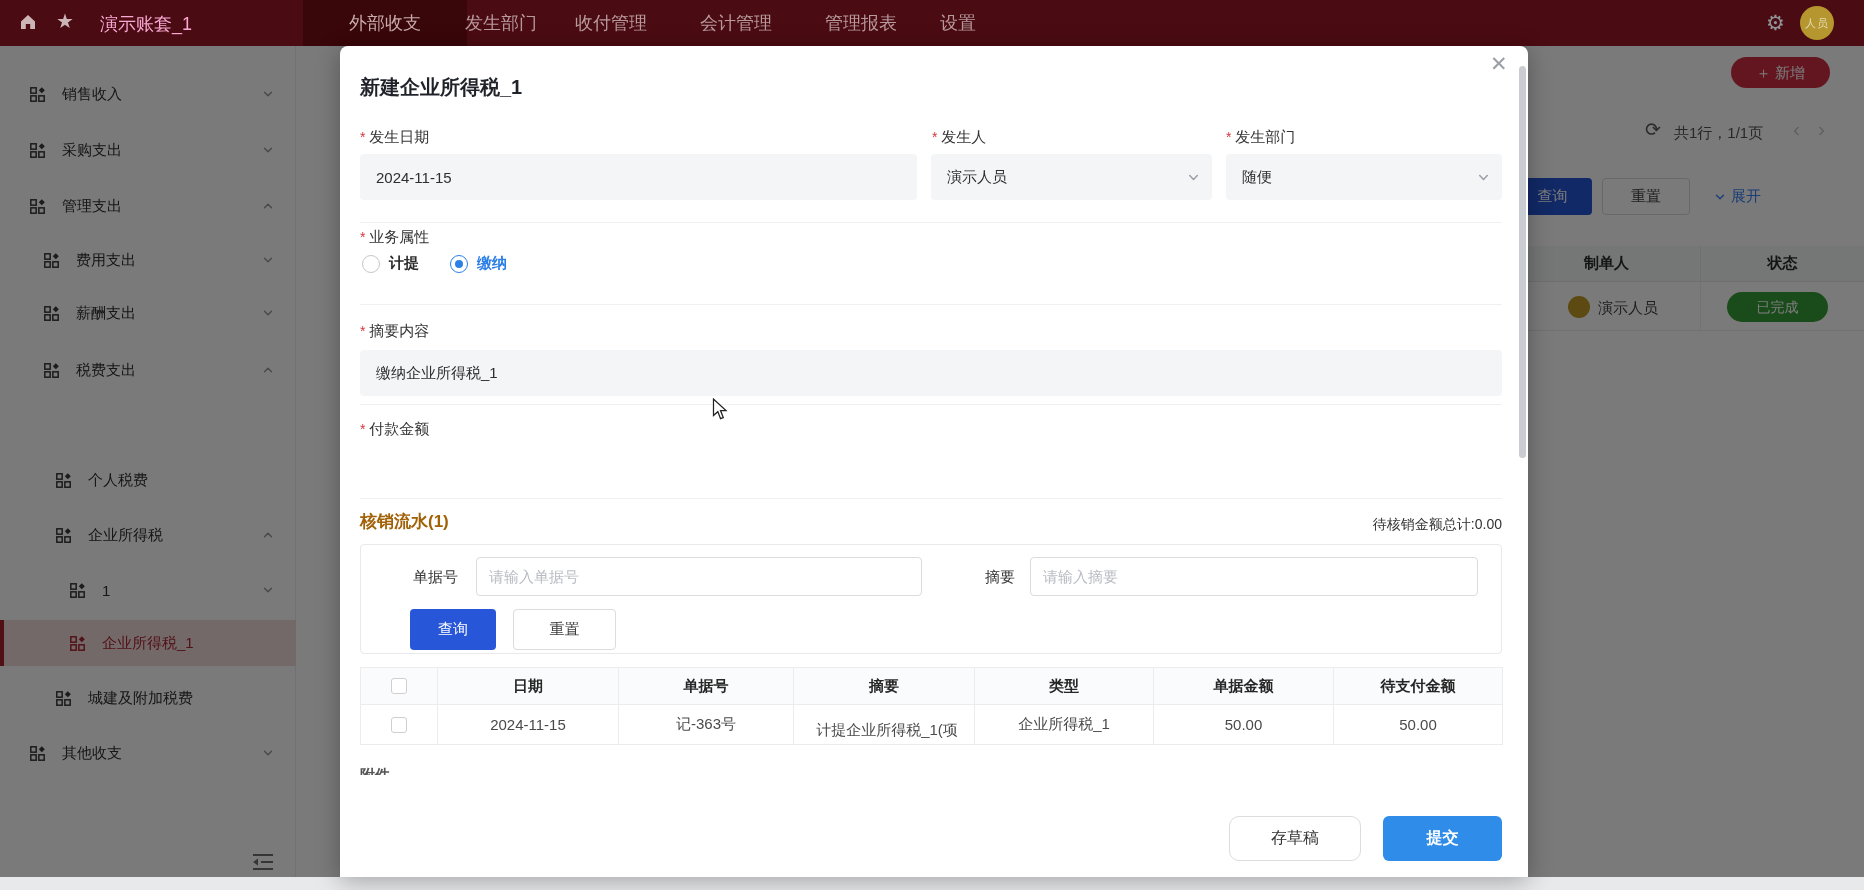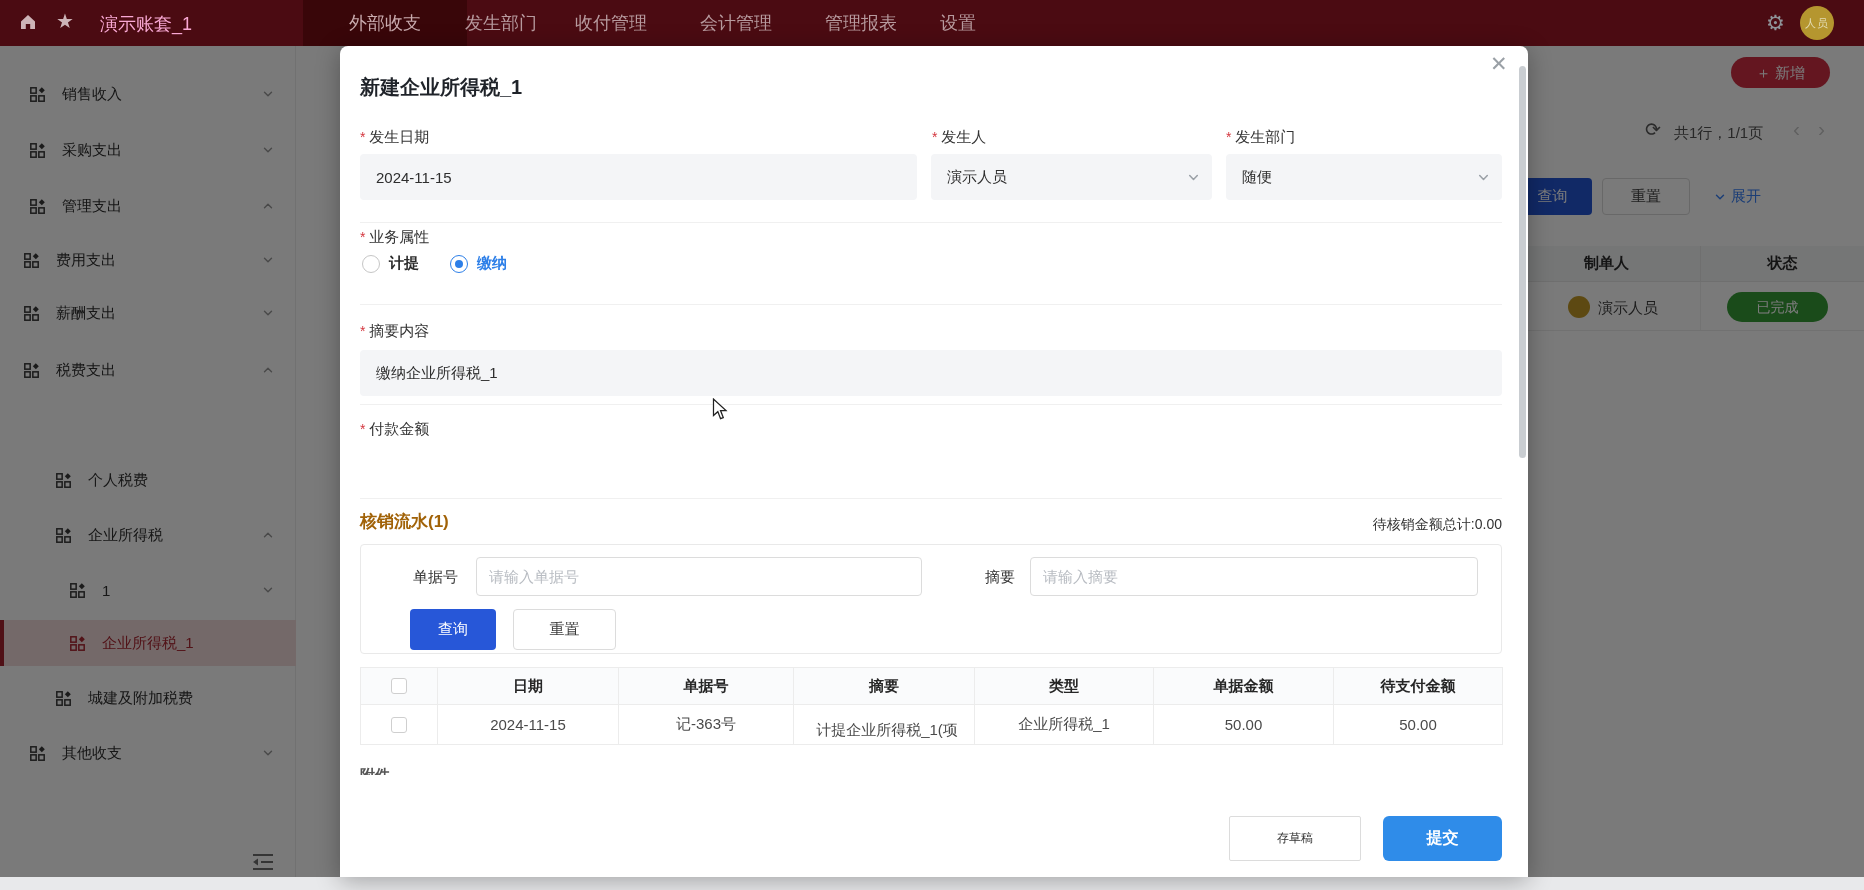--- a/index.html
+++ b/index.html
@@ -15,21 +15,21 @@
   #gear { position:absolute; left:1766px; top:11px; font-size:21px; color:#8f9499; line-height:24px; }
   #avatar { position:absolute; left:1800px; top:6px; width:34px; height:34px; border-radius:50%; background:#b5962f; color:#e3dcb4; font-size:11px; display:flex; align-items:center; justify-content:center; letter-spacing:1px; }
 
   
   #sidebar { position:absolute; left:0; top:46px; width:296px; height:831px; background:#ffffff; border-right:1px solid #ececec; z-index:1; }
   .sn { position:absolute; left:0; width:296px; height:46px; display:flex; align-items:center; font-size:15px; color:#303030; cursor:pointer; }
   .sn .gi { width:15px; height:15px; color:#3a3a3a; flex:none; }
   .sn .lbl { margin-left:17px; }
   .sn .chev { position:absolute; right:22px; width:12px; height:12px; color:#9a9a9a; }
   .chev.up { transform:rotate(180deg); }
-  .sn.l1 { padding-left:30px; } .sn.l2 { padding-left:24px; } .sn.l3 { padding-left:56px; } .sn.l4 { padding-left:70px; }
+  .sn.l1 { padding-left:30px; } .sn.l2 { padding-left:44px; } .sn.l3 { padding-left:56px; } .sn.l4 { padding-left:70px; }
   .sn.sel { background:#f3dcdc; color:#ab2833; }
   .sn.sel .gi { color:#ab2833; }
   .sn.sel::before { content:""; position:absolute; left:0; top:0; width:4px; height:46px; background:#a8232f; }
   #collapse-icon { position:absolute; left:250px; top:806px; width:26px; height:20px; color:#707070; }
 
   
   #main { position:absolute; left:296px; top:46px; width:1568px; height:831px; background:#fff; z-index:1; }
   #add-btn { position:absolute; left:1435px; top:11px; width:99px; height:31px; background:#d22f44; border:none; border-radius:16px; color:#fff; font-size:15px; line-height:29px; text-align:center; }
   #refresh { position:absolute; left:1349px; top:72px; font-size:19px; color:#5a5a5a; }
   #pgtext { position:absolute; left:1378px; top:78px; font-size:15px; color:#555; }
@@ -73,21 +73,21 @@
   .winput { position:absolute; height:39px; background:#fff; border:1px solid #dcdcdc; border-radius:4px; font-size:15px; color:#2e2e2e; padding:0 12px; font-family:inherit; }
   .winput::placeholder { color:#b8bcc2; }
   #m-query { position:absolute; left:70px; top:563px; width:86px; height:41px; background:#2757d8; border:none; border-radius:4px; color:#fff; font-size:15px; }
   #m-reset { position:absolute; left:173px; top:563px; width:103px; height:41px; background:#fff; border:1px solid #dcdcdc; border-radius:4px; color:#3c3c3c; font-size:15px; }
   #vtable { position:absolute; left:20px; top:621px; width:1142px; border-collapse:collapse; table-layout:fixed; font-size:15px; }
   #vtable th { height:37px; background:#fafbfc; font-weight:700; color:#262626; border:1px solid #ececec; }
   #vtable td { height:40px; color:#4a4a4a; border:1px solid #ececec; text-align:center; }
   #vtable td.cuttxt { text-align:center; padding:12px 2px 0 8px; white-space:nowrap; overflow:hidden; }
   .ckb { width:16px; height:16px; border:1.5px solid #cfcfcf; border-radius:3px; background:#fff; margin:0 auto; }
   #clipped { position:absolute; left:20px; top:720px; width:60px; height:9px; overflow:hidden; font-size:15px; font-weight:700; color:#555; }
-  #draft-btn { position:absolute; left:889px; top:770px; width:132px; height:45px; background:#fff; border:1px solid #dcdcdc; border-radius:2px; font-size:12px; color:#333; }
+  #draft-btn { position:absolute; left:889px; top:770px; width:132px; height:45px; background:#fff; border:1px solid #dcdcdc; border-radius:10px; font-size:16px; color:#333; }
   #submit-btn { position:absolute; left:1043px; top:770px; width:119px; height:45px; background:#2f8ce9; border:none; border-radius:6px; font-size:16px; font-weight:700; color:#fff; }
   #mscroll { position:absolute; left:1179px; top:20px; width:7px; height:392px; background:#c9cdd1; border-radius:4px; }
   #cursor { position:absolute; left:712px; top:398px; z-index:30; }
   button { cursor:pointer; font-family:inherit; }
 </style>
 </head>
 <body>
 
 <svg width="0" height="0" style="position:absolute">
   <defs>

